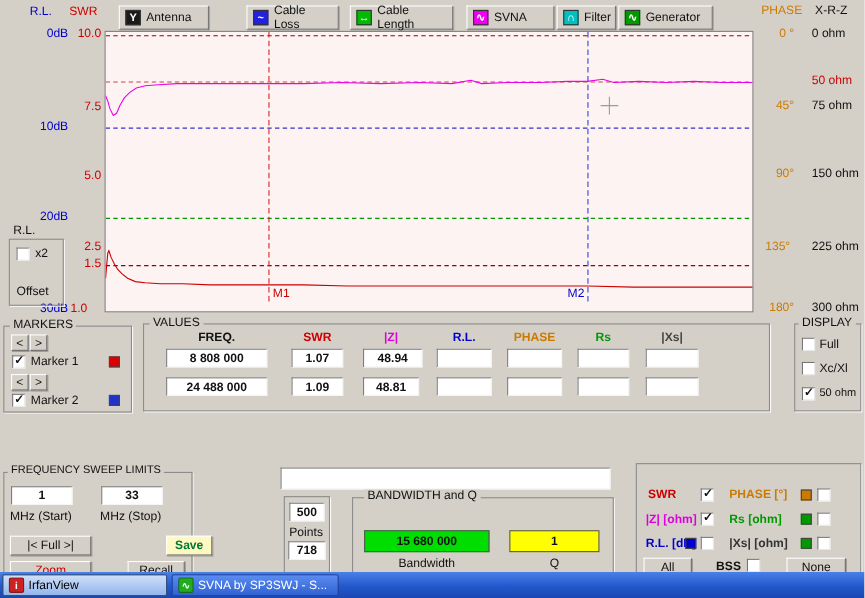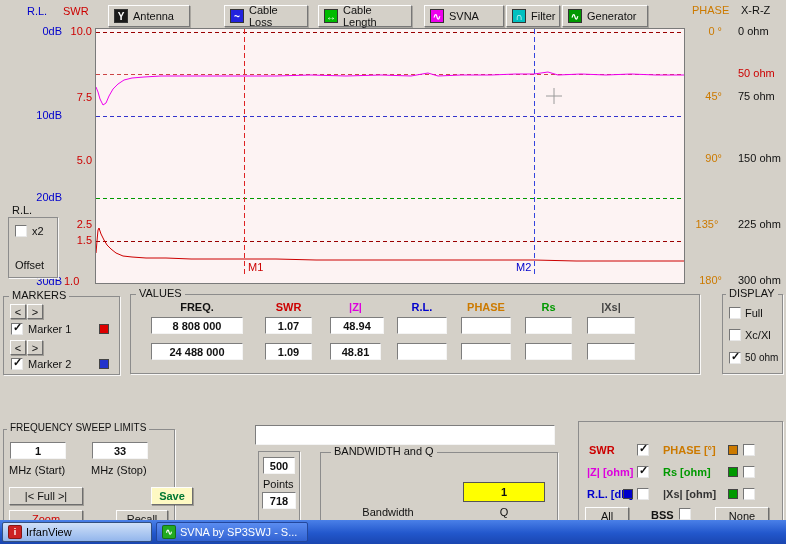--- a/index.html
+++ b/index.html
@@ -177,20 +177,21 @@
   <div class="gb" style="left:258px;top:451px;width:42px;height:93px">
     <span class="field" style="left:4px;top:5px;width:32px;height:17px">500</span>
     <span class="lbl" style="left:4px;top:26px">Points</span>
     <span class="field" style="left:3px;top:40px;width:34px;height:17px">718</span>
   </div>
 
   <div class="field" style="left:255px;top:425px;width:300px;height:20px;justify-content:flex-start;padding-left:4px"></div>
 
   <div class="gb" style="left:320px;top:452px;width:238px;height:92px">
     <span class="gbt" style="left:10px">BANDWIDTH and Q</span>
+    <span class="field" style="left: 10px; top: 29px; width: 114px; height: 20px; border-color: rgb(85, 85, 85); background: rgb(0, 221, 0);">15 680 000</span>
     <span class="lbl" style="left:10px;top:53px;width:114px;text-align:center">Bandwidth</span>
     <span class="field" style="left: 142px; top: 29px; width: 82px; height: 20px; border-color: rgb(85, 85, 85); background: rgb(255, 255, 0);">1</span>
     <span class="lbl" style="left:142px;top:53px;width:82px;text-align:center">Q</span>
   </div>
 
   <div class="gb" style="left:578px;top:421px;width:205px;height:123px">
 
     <span class="lbl bold c-red" style="left:10px;top:22px">SWR</span>
     <span class="cb checked" style="left:58px;top:22px"></span>
     <span class="lbl bold c-or" style="left:84px;top:22px">PHASE [°]</span>

